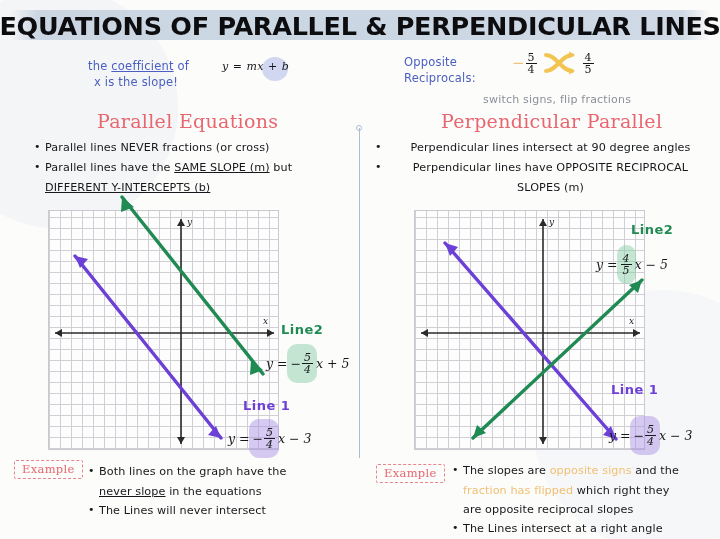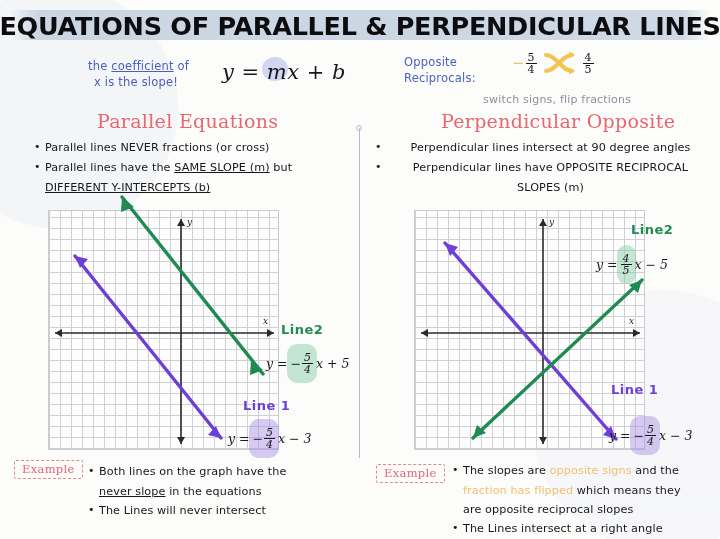--- a/index.html
+++ b/index.html
@@ -47,21 +47,21 @@
     font-family: "DejaVu Sans", sans-serif;
     font-size: 11.5px;
     line-height: 16px;
     letter-spacing: 0.2px;
   }
   .u-dot { text-decoration: underline; text-decoration-style: solid; }
   .formula-mxb {
     position: absolute; left: 222px; top: 60px;
     font-family: "DejaVu Serif", serif;
     font-style: italic;
-    font-size: 21px;
+    font-size: 11px;
     color: #16181c;
     letter-spacing: 0.5px;
   }
   .blob-blue {
     position: absolute; left: 262px; top: 57px;
     width: 26px; height: 24px; border-radius: 50%;
     background: rgba(150,165,225,0.42);
   }
   .frac {
     display: inline-block; text-align: center; vertical-align: middle;
@@ -280,21 +280,21 @@
     <span>x − 3</span>
   </div>
 
   <div class="example-badge" style="left:14px; top:460px;">Example</div>
   <div class="bullets" style="left:88px; top:462px; width:260px;">
     <div class="li"><span>Both lines on the graph have the</span></div>
     <div class="cont"><span class="ul">never slope</span><span> in the equations</span></div>
     <div class="li"><span>The Lines will never intersect</span></div>
   </div>
 
-  <div class="sec-head" style="left:441px; top:110px;">Perpendicular Opposite</div>
+  <div class="sec-head" style="left:441px; top:110px;">Perpendicular Parallel</div>
 
   <div class="bullets" style="left:375px; top:138px; width:340px;text-align:center;">
     <div class="li"><span>Perpendicular lines intersect at 90 degree angles</span></div>
     <div class="li"><span>Perpendicular lines have OPPOSITE RECIPROCAL</span></div>
     <div class="cont"><span>SLOPES (m)</span></div>
   </div>
 
   <div class="graph" style="left:414px; top:210px; width:231px; height:240px;">
     <svg width="231" height="240" viewBox="0 0 231 240">
       <g stroke="#2a2a2a" stroke-width="1.6">
@@ -343,18 +343,18 @@
         <span class="num">5</span>
         <span class="den">4</span>
       </span>
     </span>
     <span>x − 3</span>
   </div>
 
   <div class="example-badge" style="left:376px; top:464px;">Example</div>
   <div class="bullets" style="left:452px; top:461px; width:262px;">
     <div class="li"><span>The slopes are </span><span class="hl-orange">opposite signs</span><span> and the</span></div>
-    <div class="cont"><span class="hl-orange">fraction has flipped</span><span> which means they</span></div>
+    <div class="cont"><span class="hl-orange">fraction has flipped</span><span> which right they</span></div>
     <div class="cont"><span>are opposite reciprocal slopes</span></div>
     <div class="li"><span>The Lines intersect at a right angle</span></div>
   </div>
 
 </div>
 
 </body></html>

